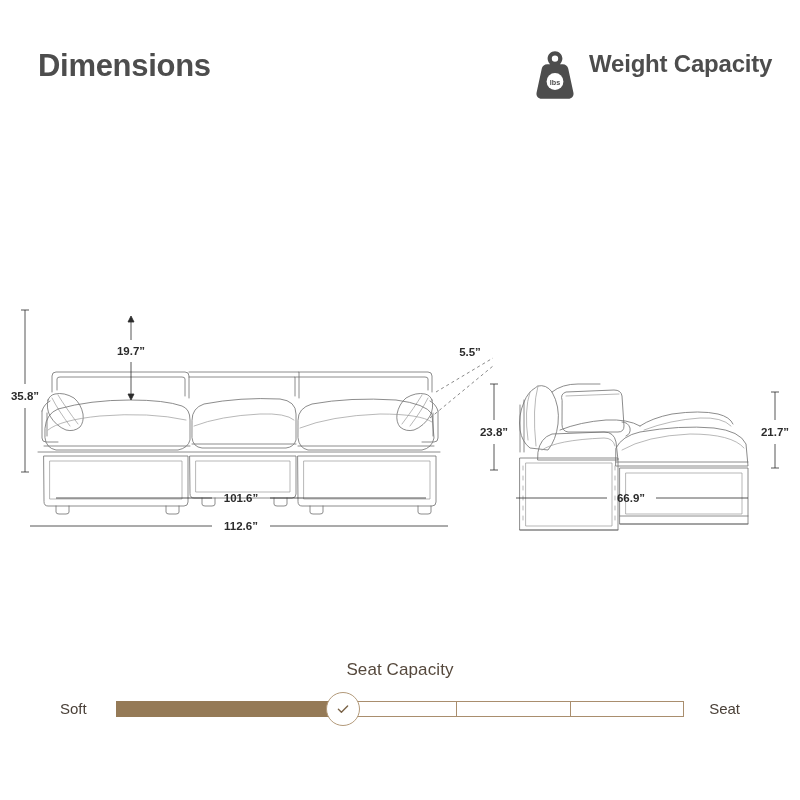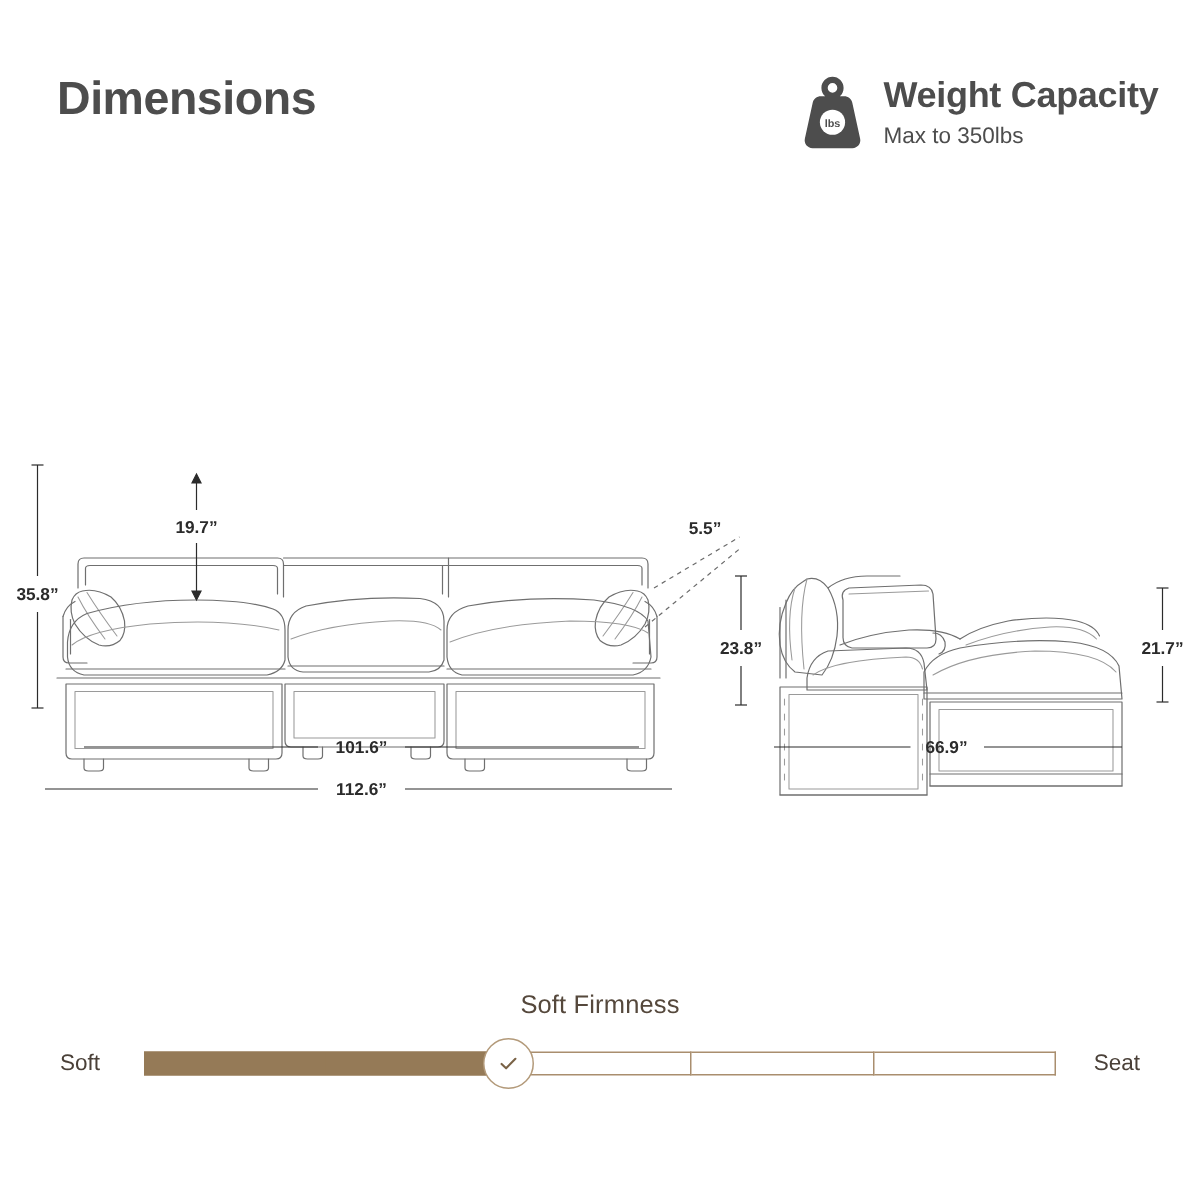--- a/index.html
+++ b/index.html
@@ -112,21 +112,21 @@
   #firmness-title {
     text-align: center;
     font-size: 17px;
     color: #55483c;
     letter-spacing: 0.1px;
     margin-bottom: 20px;
   }
   #firmness-row {
     display: flex;
     align-items: flex-end;
-    padding: 0 40px;
+    padding: 0 60px;
     position: relative;
   }
   .end-label {
     font-size: 15px;
     color: #4a4038;
     width: 46px;
     flex: 0 0 auto;
   }
   .end-label.right {
     text-align: right;
@@ -176,21 +176,20 @@
   <div id="page-title">Dimensions</div>
 
   <div id="weight-block">
     <svg id="weight-icon" viewBox="0 0 44 52">
       <path d="M22 3.2c-4.1 0-7.4 3.3-7.4 7.4 0 2.2 1 4.2 2.5 5.6h-2.9c-2.6 0-4.8 1.8-5.4 4.3L3.6 44.4c-.8 3.3 1.7 6.4 5.1 6.4h26.6c3.4 0 5.9-3.1 5.1-6.4l-5.2-23.9c-.6-2.5-2.8-4.3-5.4-4.3h-2.9c1.5-1.4 2.5-3.4 2.5-5.6 0-4.1-3.3-7.4-7.4-7.4zm0 4.2a3.2 3.2 0 1 1 0 6.4 3.2 3.2 0 0 1 0-6.4z" fill="#4d4d4d"></path>
       <circle cx="22" cy="33.5" r="8.4" fill="#ffffff"></circle>
       <text x="22" y="36.6" text-anchor="middle" font-family="Liberation Sans, sans-serif" font-size="7.2" font-weight="bold" fill="#4d4d4d">lbs</text>
     </svg>
     <div id="weight-text">
       <div id="weight-title">Weight Capacity</div>
-      <div id="weight-sub">Max to 350lbs</div>
     </div>
   </div>
 </div>
 
 <div id="drawings">
 <svg width="800" height="270" viewBox="0 0 800 270">
 
   <g>
 
     <path class="sofa-line" d="M52 112 L52 96 Q52 92 56 92 L185 92 Q189 92 189 96 L189 118"></path>
@@ -354,21 +353,21 @@
     <g>
       <line class="dim-line" x1="516" y1="218" x2="607" y2="218"></line>
       <line class="dim-line" x1="656" y1="218" x2="748" y2="218"></line>
       <text class="dim-text" x="631" y="222" text-anchor="middle">66.9”</text>
     </g>
   </g>
 </svg>
 </div>
 
 <div id="firmness">
-  <div id="firmness-title">Soft Firmness</div>
+  <div id="firmness-title">Seat Capacity</div>
   <div id="firmness-row">
     <div class="end-label">Soft</div>
     <div id="track">
       <div class="seg filled"></div>
       <div class="seg filled"></div>
       <div class="seg"></div>
       <div class="seg"></div>
       <div class="seg"></div>
       <div id="thumb" style="left: 40%;">
         <svg width="16" height="16" viewBox="0 0 16 16">

